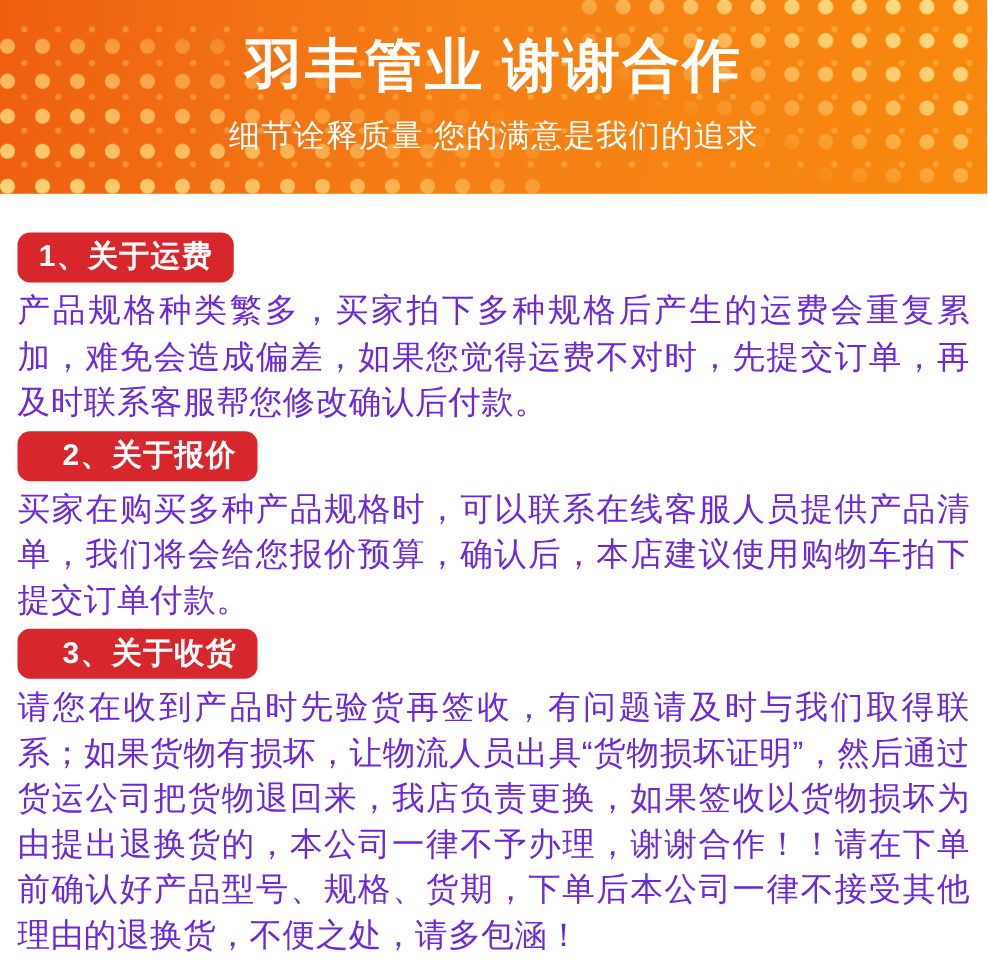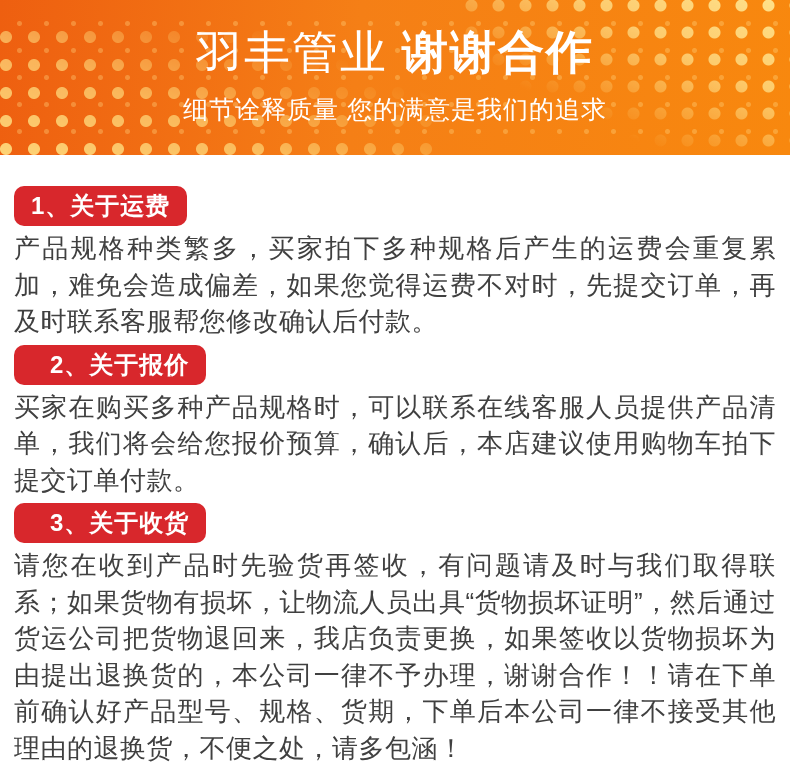--- a/index.html
+++ b/index.html
@@ -45,21 +45,21 @@
   }
   .header-title {
     position: relative;
     padding-top: 26px;
     color: #ffffff;
     font-size: 46px;
     line-height: 52px;
     letter-spacing: 2px;
     white-space: nowrap;
   }
-  .header-title .t1 { font-weight: 400; }
+  .header-title .t1 { font-weight: 700; }
   .header-title .t2 { font-weight: 900; margin-left: 14px; }
   .header-subtitle {
     position: relative;
     margin-top: 16px;
     color: #ffffff;
     font-size: 25px;
     line-height: 30px;
     letter-spacing: 1px;
     font-weight: 400;
     white-space: nowrap;
@@ -77,21 +77,21 @@
     padding: 6px 17px;
     border-radius: 10px;
     letter-spacing: 1px;
   }
   .badge-first { margin-top: 31px; text-align: center; }
   .badge-next  { margin-top: 5px; padding-left: 36px;  }
   .para {
     margin-top: 4px;
     font-size: 26px;
     line-height: 36.5px;
-    color: #404040;
+    color: #6d28d9;
     text-align: justify;
     letter-spacing: 0.5px;
   }
 </style>
 </head>
 <body>
 
 <div class="page">
 
   <div class="header">

